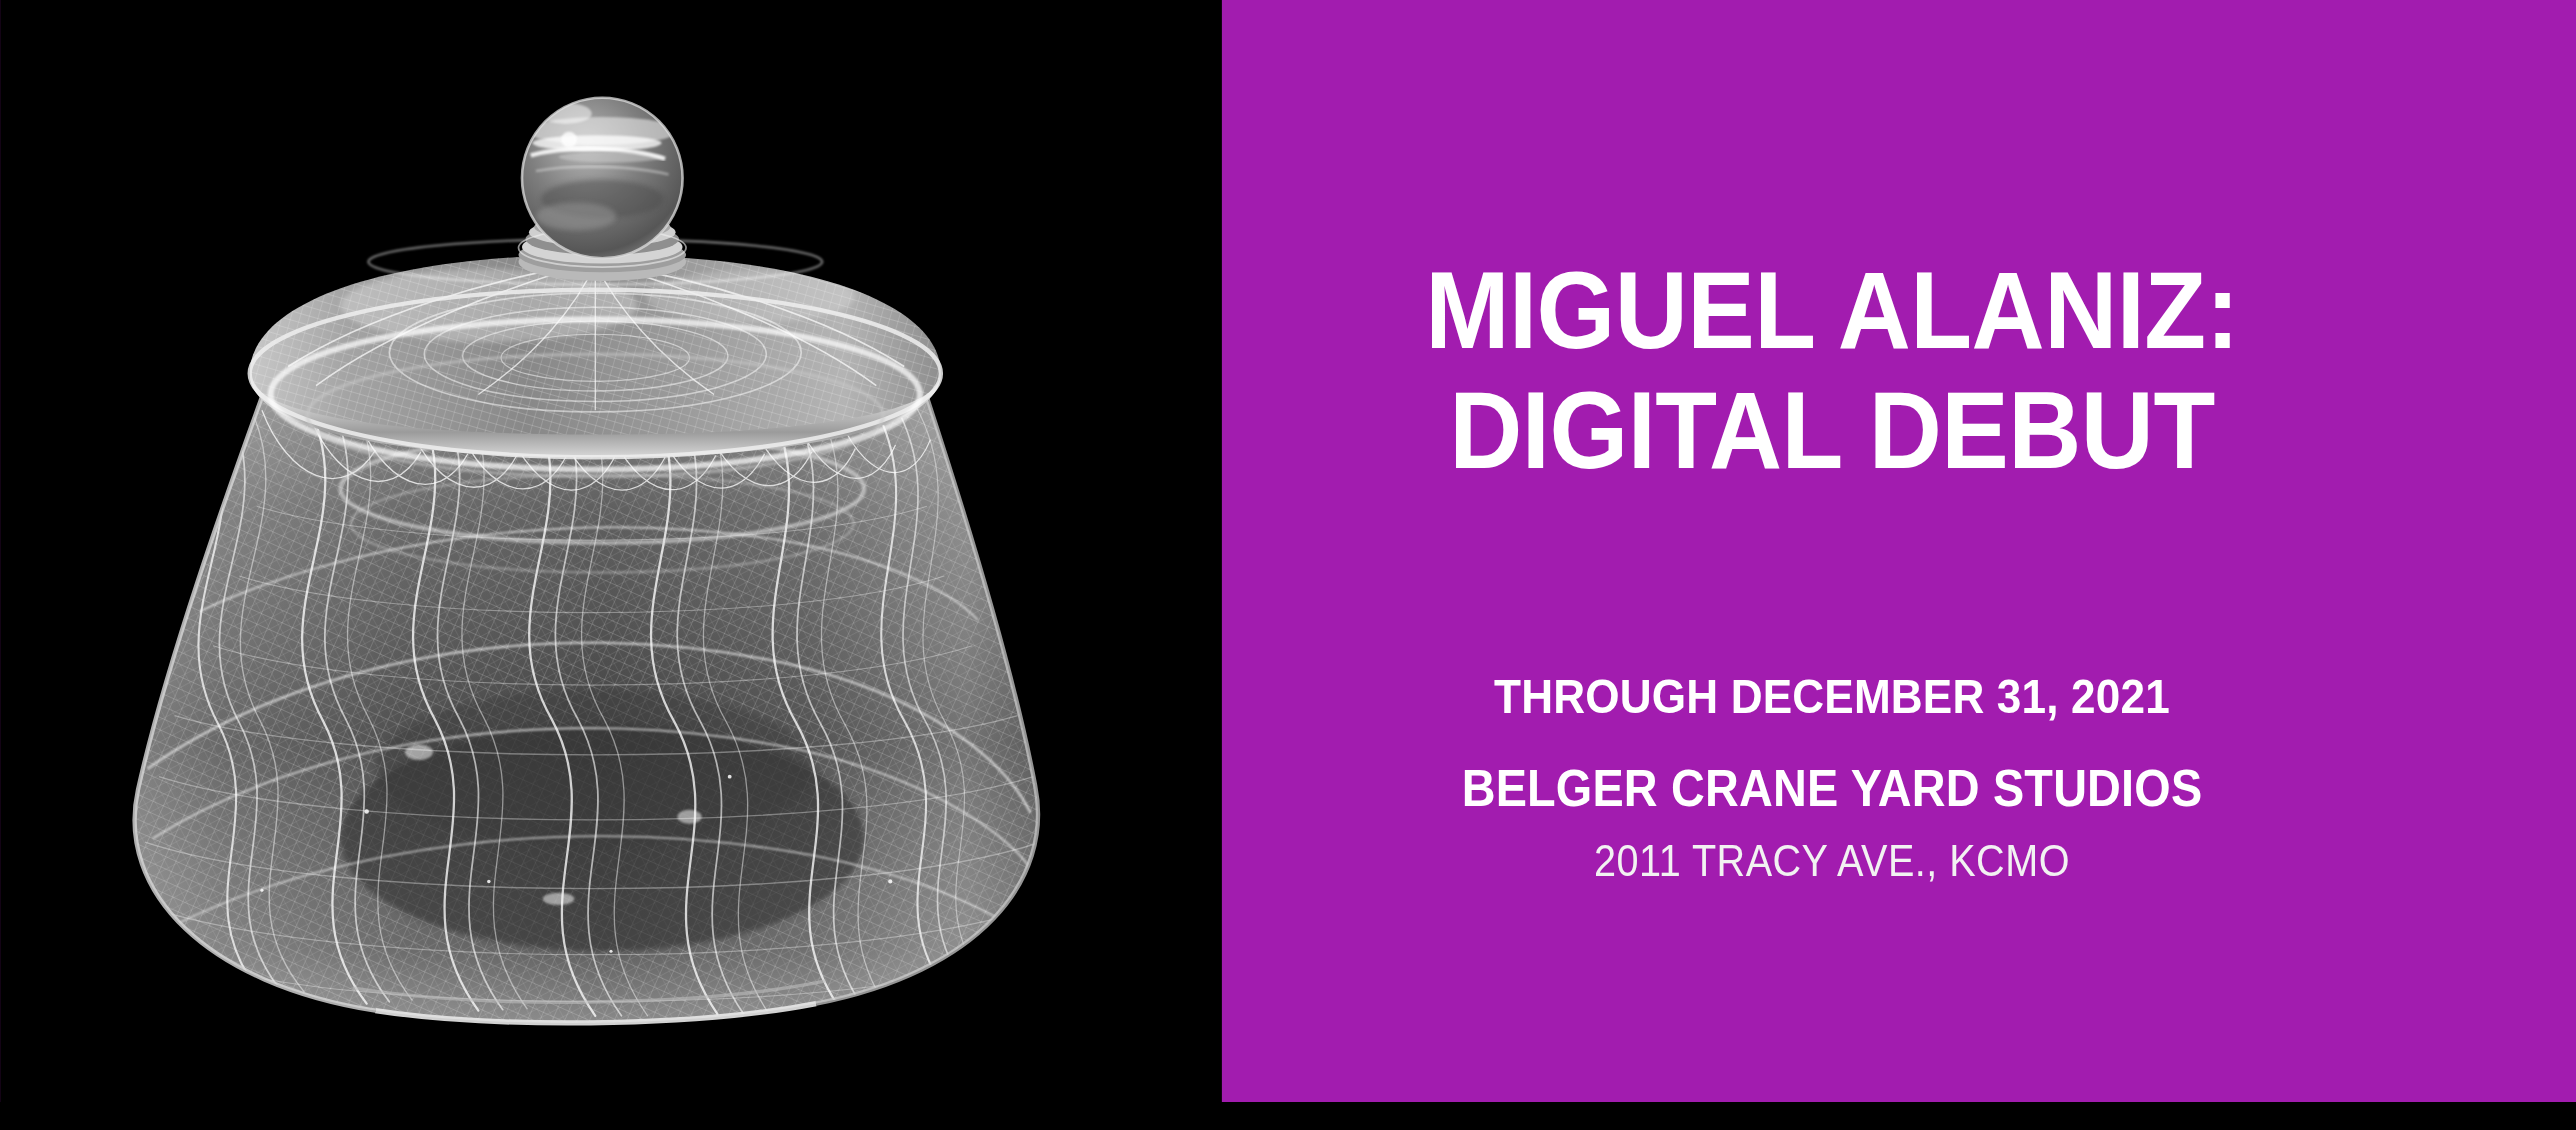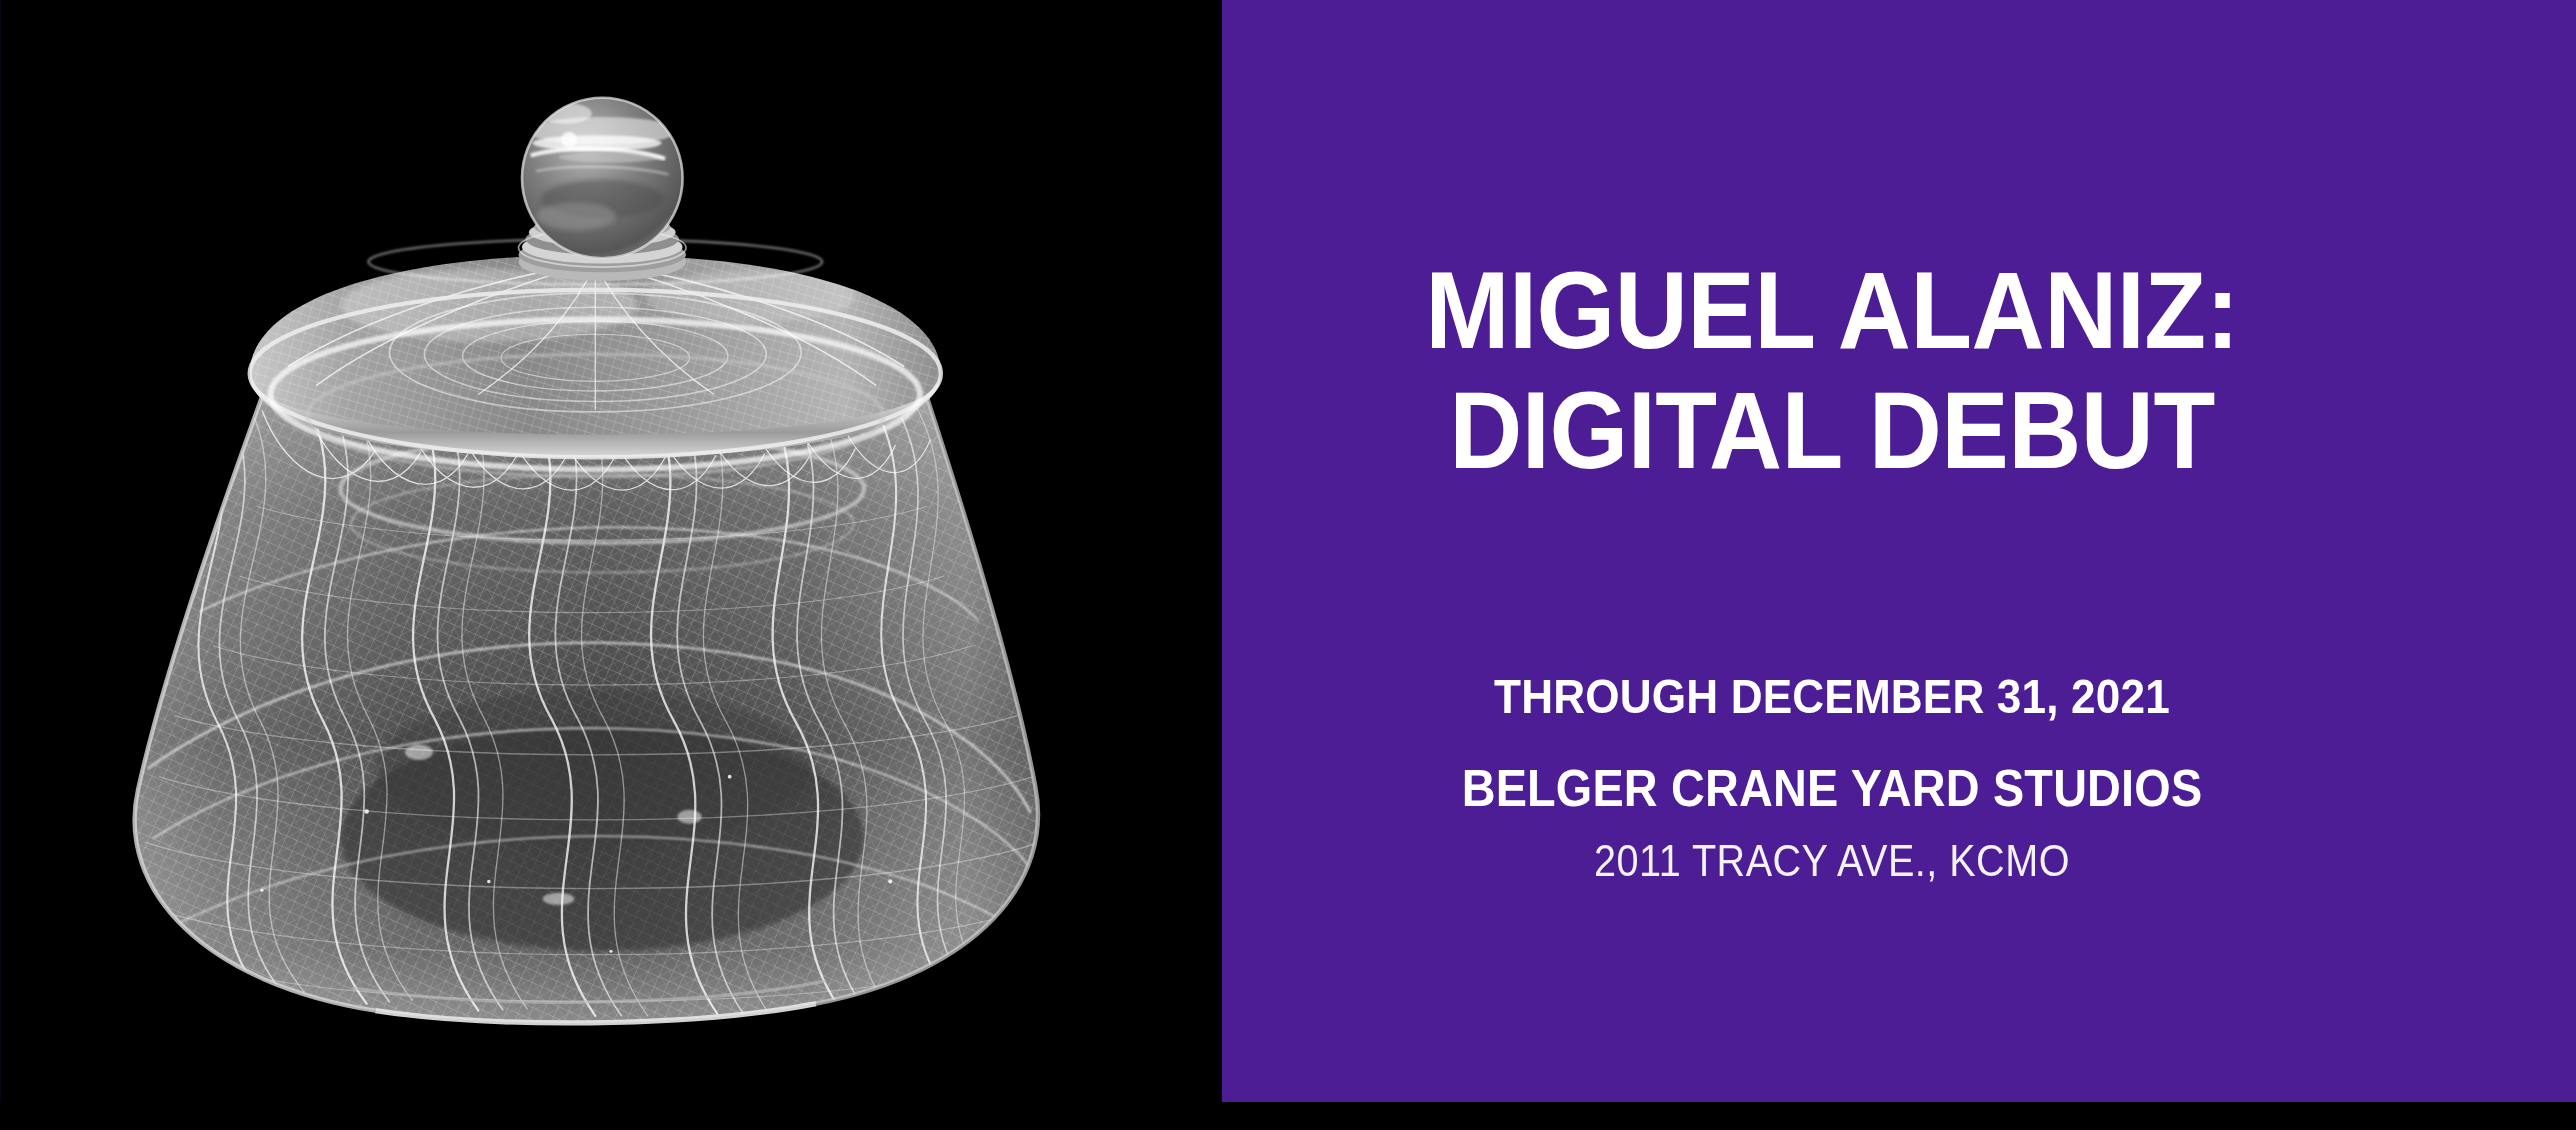--- a/index.html
+++ b/index.html
@@ -8,21 +8,21 @@
     padding: 0;
     background: #000000;
   }
   body {
     font-family: "Liberation Sans", sans-serif;
   }
   #banner {
     position: relative;
     width: 2576px;
     height: 1102px;
-    background: #4c1d95;
+    background: #a21caf;
     overflow: hidden;
   }
 
   
   #artwork {
     position: absolute;
     left: 0px;
     top: 0px;
     width: 1222px;
     height: 1131px;

